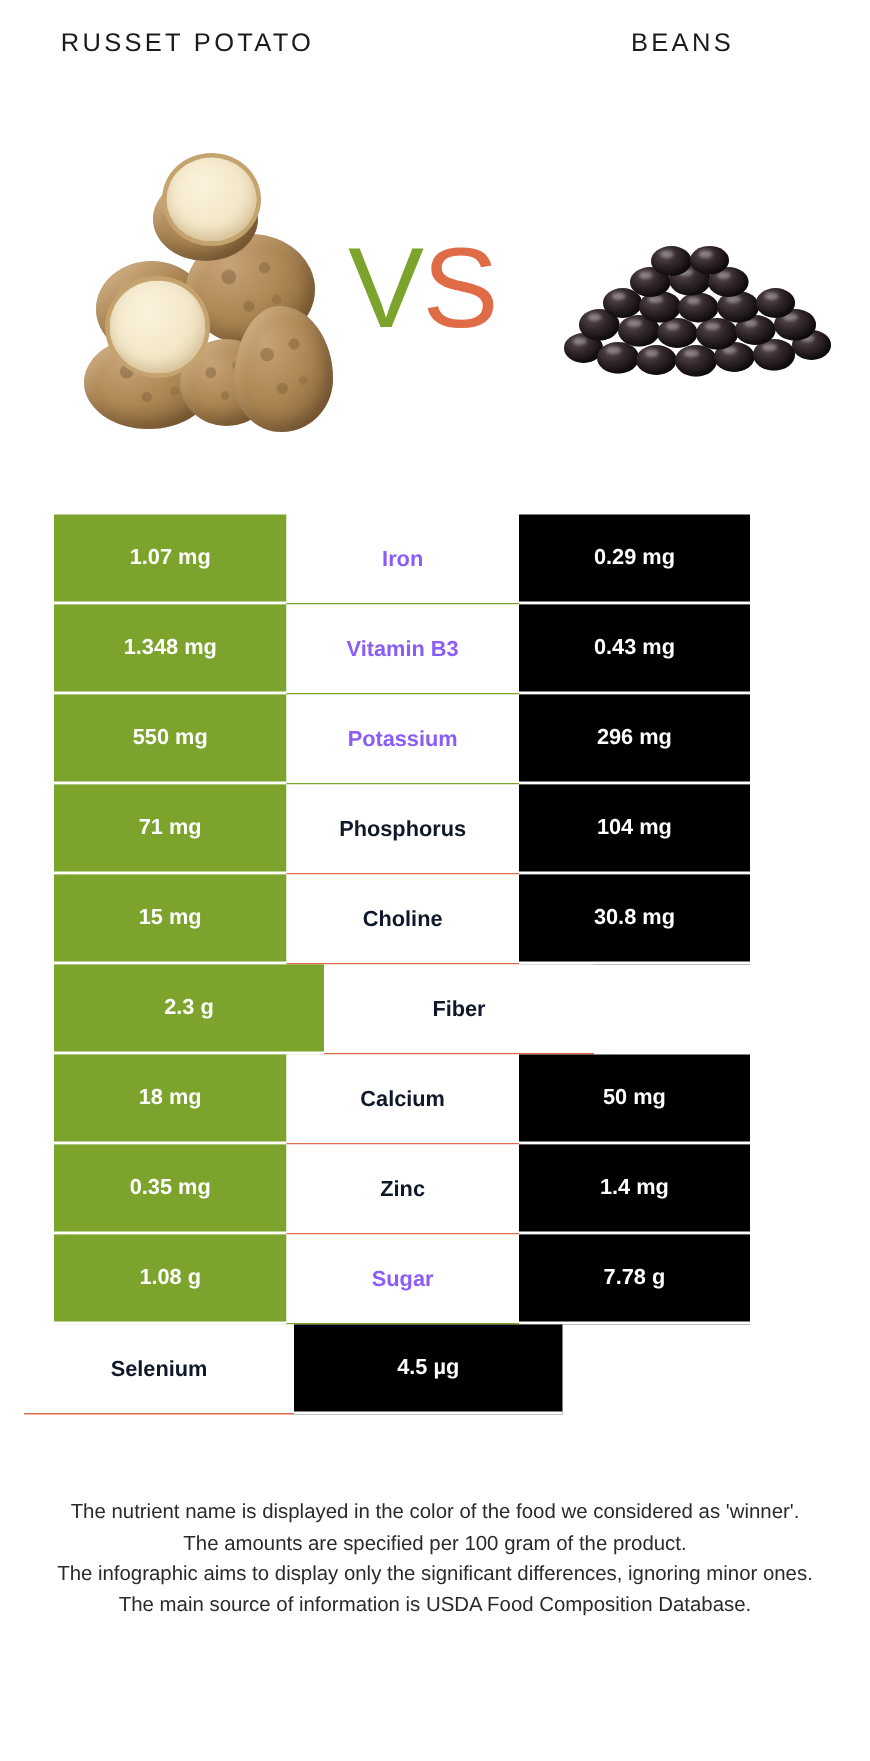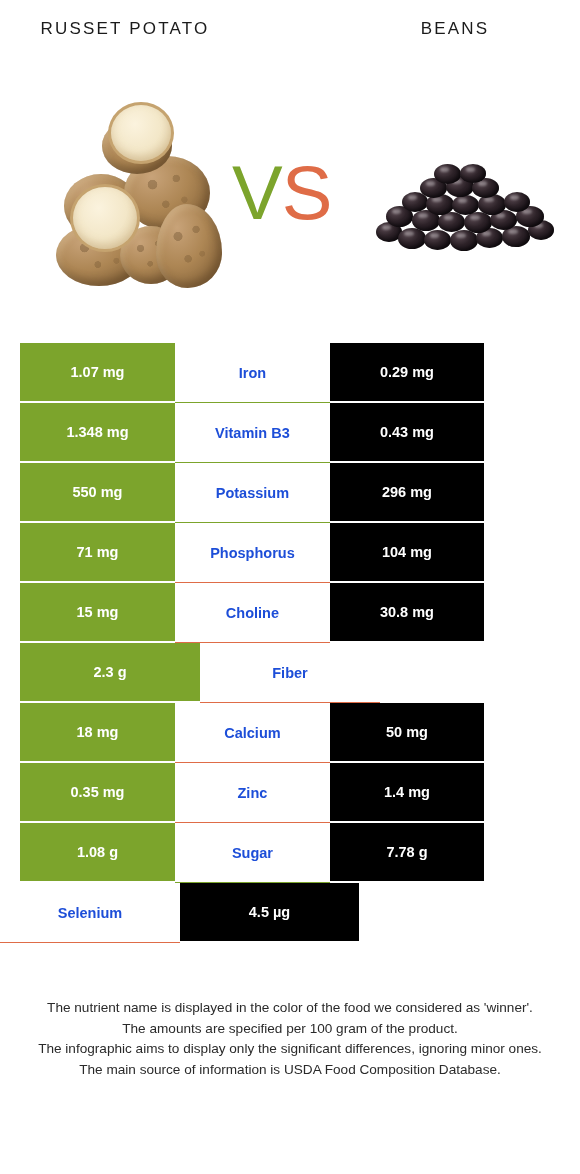--- a/index.html
+++ b/index.html
@@ -111,21 +111,21 @@
     width: 34%;
     height: 24%;
     border-radius: 50%;
     background: rgba(255,255,255,.30);
     filter: blur(1px);
   }
 
   
   .table {
     position: absolute;
-    left: 0;
+    left: 16px;
     top: 343px;
     width: 484px;
   }
   .row {
     position: relative;
     display: flex;
     height: 60px;
     margin-bottom: 0;
   }
   .cell {
@@ -151,25 +151,25 @@
     border-bottom: 2px solid #ffffff;
   }
   .cell-mid {
     width: 180px;
     margin-left: 0;
     background: #ffffff;
     font-size: 14.5px;
     font-weight: 600;
   }
   .row.win-potato .cell-mid {
-    color: #1d4ed8;
+    color: #8b5cf6;
     border-bottom: 1px solid #7CA42C;
   }
   .row.win-beans .cell-mid {
-    color: #1d4ed8;
+    color: #0f172a;
     border-bottom: 1px solid #DF6C47;
   }
   .row:first-child .cell-mid {
     border-top: 0;
   }
 
   
   .footer {
     position: absolute;
     left: 0;

